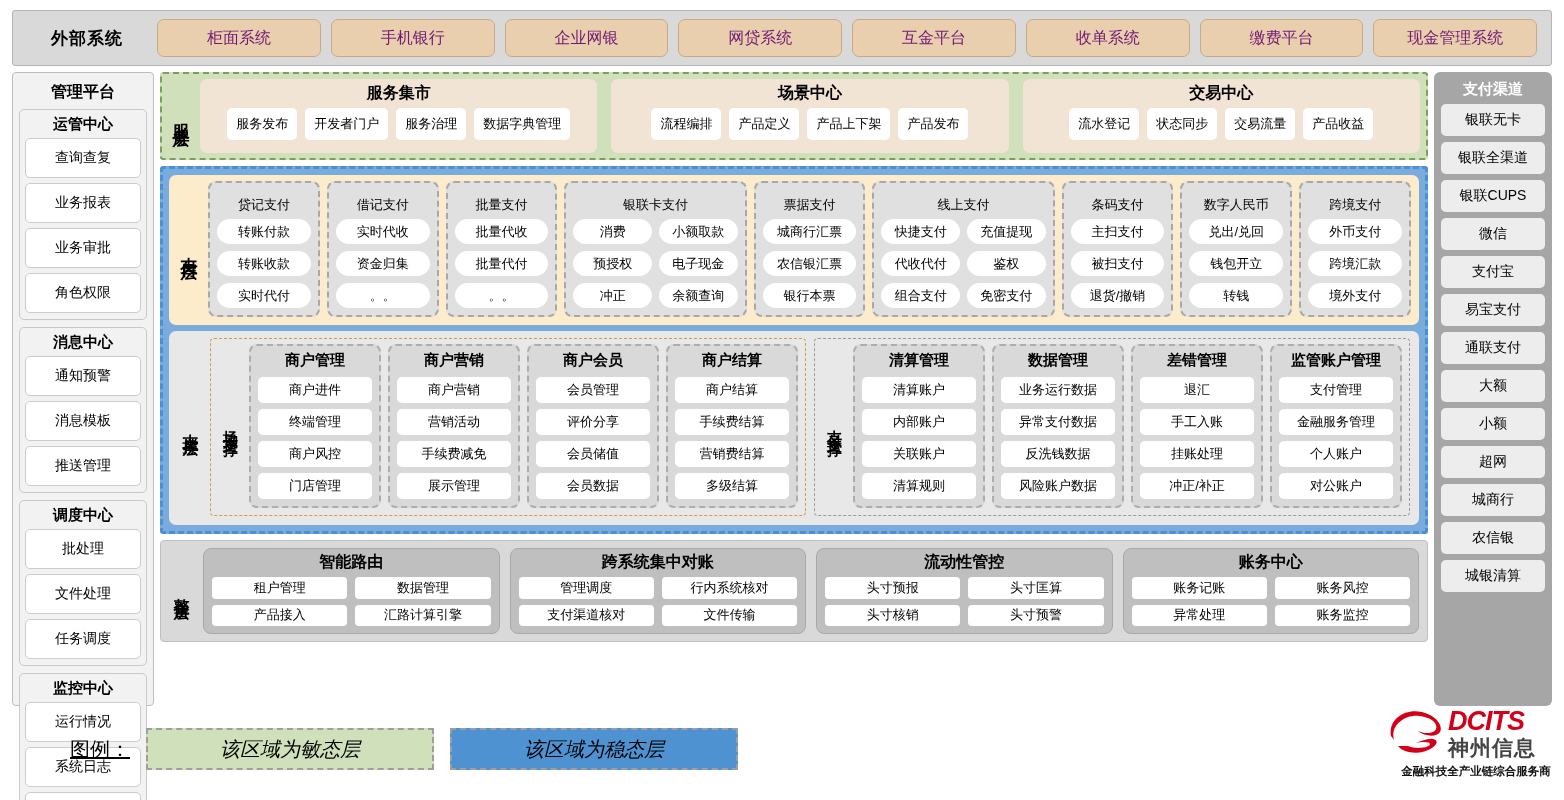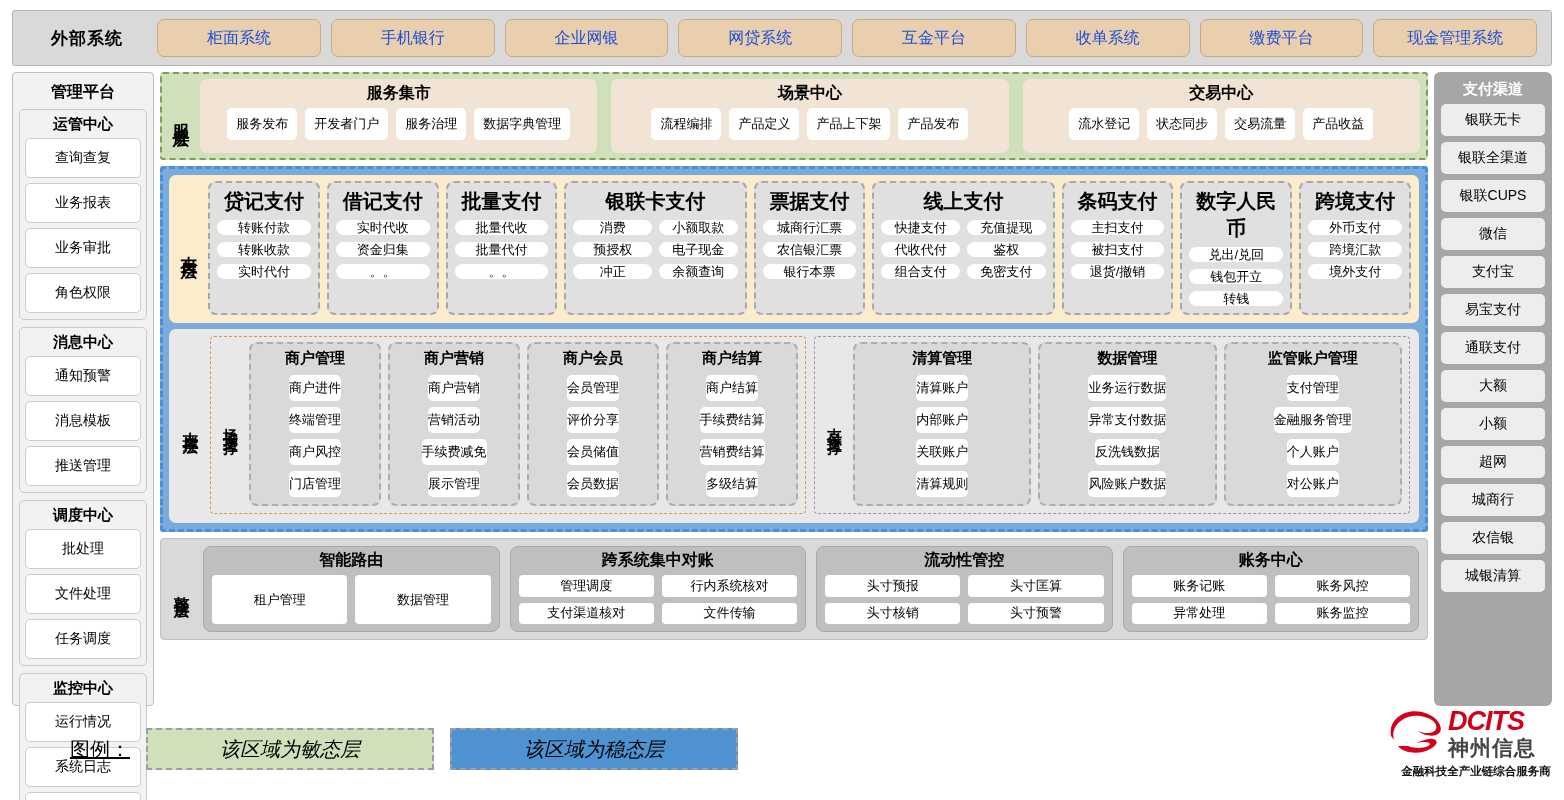--- a/index.html
+++ b/index.html
@@ -19,21 +19,21 @@
     display: flex; align-items: center; padding: 0 14px; gap: 0;
   }
   .ext-title {
     font-size: 17px; font-weight: bold; color: #000;
     width: 120px; flex: 0 0 120px; text-align: center; letter-spacing: 1px;
   }
   .ext-items { display: flex; flex: 1; justify-content: space-between; gap: 10px; padding-left: 10px; }
   .ext-chip {
     background: #eacfae; border: 1px solid #c8ab86; border-radius: 7px;
     height: 38px; flex: 1; display: flex; align-items: center; justify-content: center;
-    font-size: 16px; color: #1d4ed8;
+    font-size: 16px; color: #701a75;
   }
 
   
   .mgmt {
     position: absolute; left: 12px; top: 72px; width: 142px; height: 634px;
     background: #f2f2f2; border: 1px solid #bdbdbd; border-radius: 4px;
     padding: 5px 6px;
   }
   .mgmt-title { text-align: center; font-size: 16px; font-weight: bold; padding: 4px 0 6px; }
   .mgmt-group {
@@ -95,46 +95,46 @@
 
   
   .pay-layer {
     background: #fdeccc; border-radius: 7px; display: flex;
     padding: 6px 8px 8px; gap: 7px; align-items: stretch;
   }
   .pay-group {
     background: #e0e0e0; border: 2px dashed #a8a8a8; border-radius: 8px;
     padding: 3px 7px 7px; display: flex; flex-direction: column;
   }
-  .pay-group-title { text-align: center; font-size: 20px; font-weight: bold; padding: 2px 0 5px; }
+  .pay-group-title { text-align: center; font-size: 13px; font-weight: normal; padding: 2px 0 5px; margin-top: 8px; }
   .pay-grid { display: flex; gap: 7px; flex: 1; }
   .pay-col { display: flex; flex-direction: column; gap: 7px; flex: 1; }
   .pay-chip {
-    background: #fff; border-radius: 13px; height: 15px;
+    background: #fff; border-radius: 13px; height: 25px;
     display: flex; align-items: center; justify-content: center;
     font-size: 13px; padding: 0 6px; white-space: nowrap;
   }
 
   
   .sup-layer {
     margin-top: 6px; background: #e8e8e8; border-radius: 7px;
     display: flex; padding: 7px 9px 9px; gap: 8px; align-items: stretch;
   }
   .sup-panel {
     flex: 1; border: 1px dashed #d39b49; border-radius: 4px;
     display: flex; padding: 5px 7px 7px; gap: 7px; align-items: stretch;
   }
   .sup-panel.gray-dash { border: 1px dashed #9a9a9a; }
   .sup-inner-label {
     flex: 0 0 24px; display: flex; align-items: center; justify-content: center;
     font-size: 15px; font-weight: bold; writing-mode: vertical-rl; letter-spacing: 4px;
   }
   .sup-group {
     flex: 1; background: #d9d9d9; border: 2px dashed #adadad; border-radius: 8px;
-    padding: 3px 7px 7px; display: flex; flex-direction: column; gap: 6px; align-items: center;
+    padding: 3px 7px 7px; display: flex; flex-direction: column; gap: 6px;
   }
   .sup-group-title { text-align: center; font-size: 15px; font-weight: bold; padding: 2px 0 1px; }
   .sup-chip {
     background: #fff; border-radius: 5px; height: 26px;
     display: flex; align-items: center; justify-content: center;
     font-size: 13px; white-space: nowrap;
   }
 
   
   .int-layer {
@@ -428,20 +428,27 @@
                 <div class="sup-chip">清算规则</div>
               </div>
               <div class="sup-group">
                 <div class="sup-group-title">数据管理</div>
                 <div class="sup-chip">业务运行数据</div>
                 <div class="sup-chip">异常支付数据</div>
                 <div class="sup-chip">反洗钱数据</div>
                 <div class="sup-chip">风险账户数据</div>
               </div>
               <div class="sup-group">
+                <div class="sup-group-title">差错管理</div>
+                <div class="sup-chip">退汇</div>
+                <div class="sup-chip">手工入账</div>
+                <div class="sup-chip">挂账处理</div>
+                <div class="sup-chip">冲正/补正</div>
+              </div>
+              <div class="sup-group">
                 <div class="sup-group-title">监管账户管理</div>
                 <div class="sup-chip">支付管理</div>
                 <div class="sup-chip">金融服务管理</div>
                 <div class="sup-chip">个人账户</div>
                 <div class="sup-chip">对公账户</div>
               </div>
             </div>
           </div>
       </div>
 
@@ -449,20 +456,24 @@
 
     <div class="int-layer">
       <div class="layer-label-v" style="flex:0 0 24px;font-size:16px">整合层</div>
       <div id="int-groups" style="display:flex;flex:1;gap:10px">
           <div class="int-group">
             <div class="int-group-title">智能路由</div>
             <div class="int-rows">
               <div class="int-row">
                 <div class="int-chip">租户管理</div>
                 <div class="int-chip">数据管理</div>
+              </div>
+              <div class="int-row">
+                <div class="int-chip">产品接入</div>
+                <div class="int-chip">汇路计算引擎</div>
               </div>
             </div>
           </div>
           <div class="int-group">
             <div class="int-group-title">跨系统集中对账</div>
             <div class="int-rows">
               <div class="int-row">
                 <div class="int-chip">管理调度</div>
                 <div class="int-chip">行内系统核对</div>
               </div>

